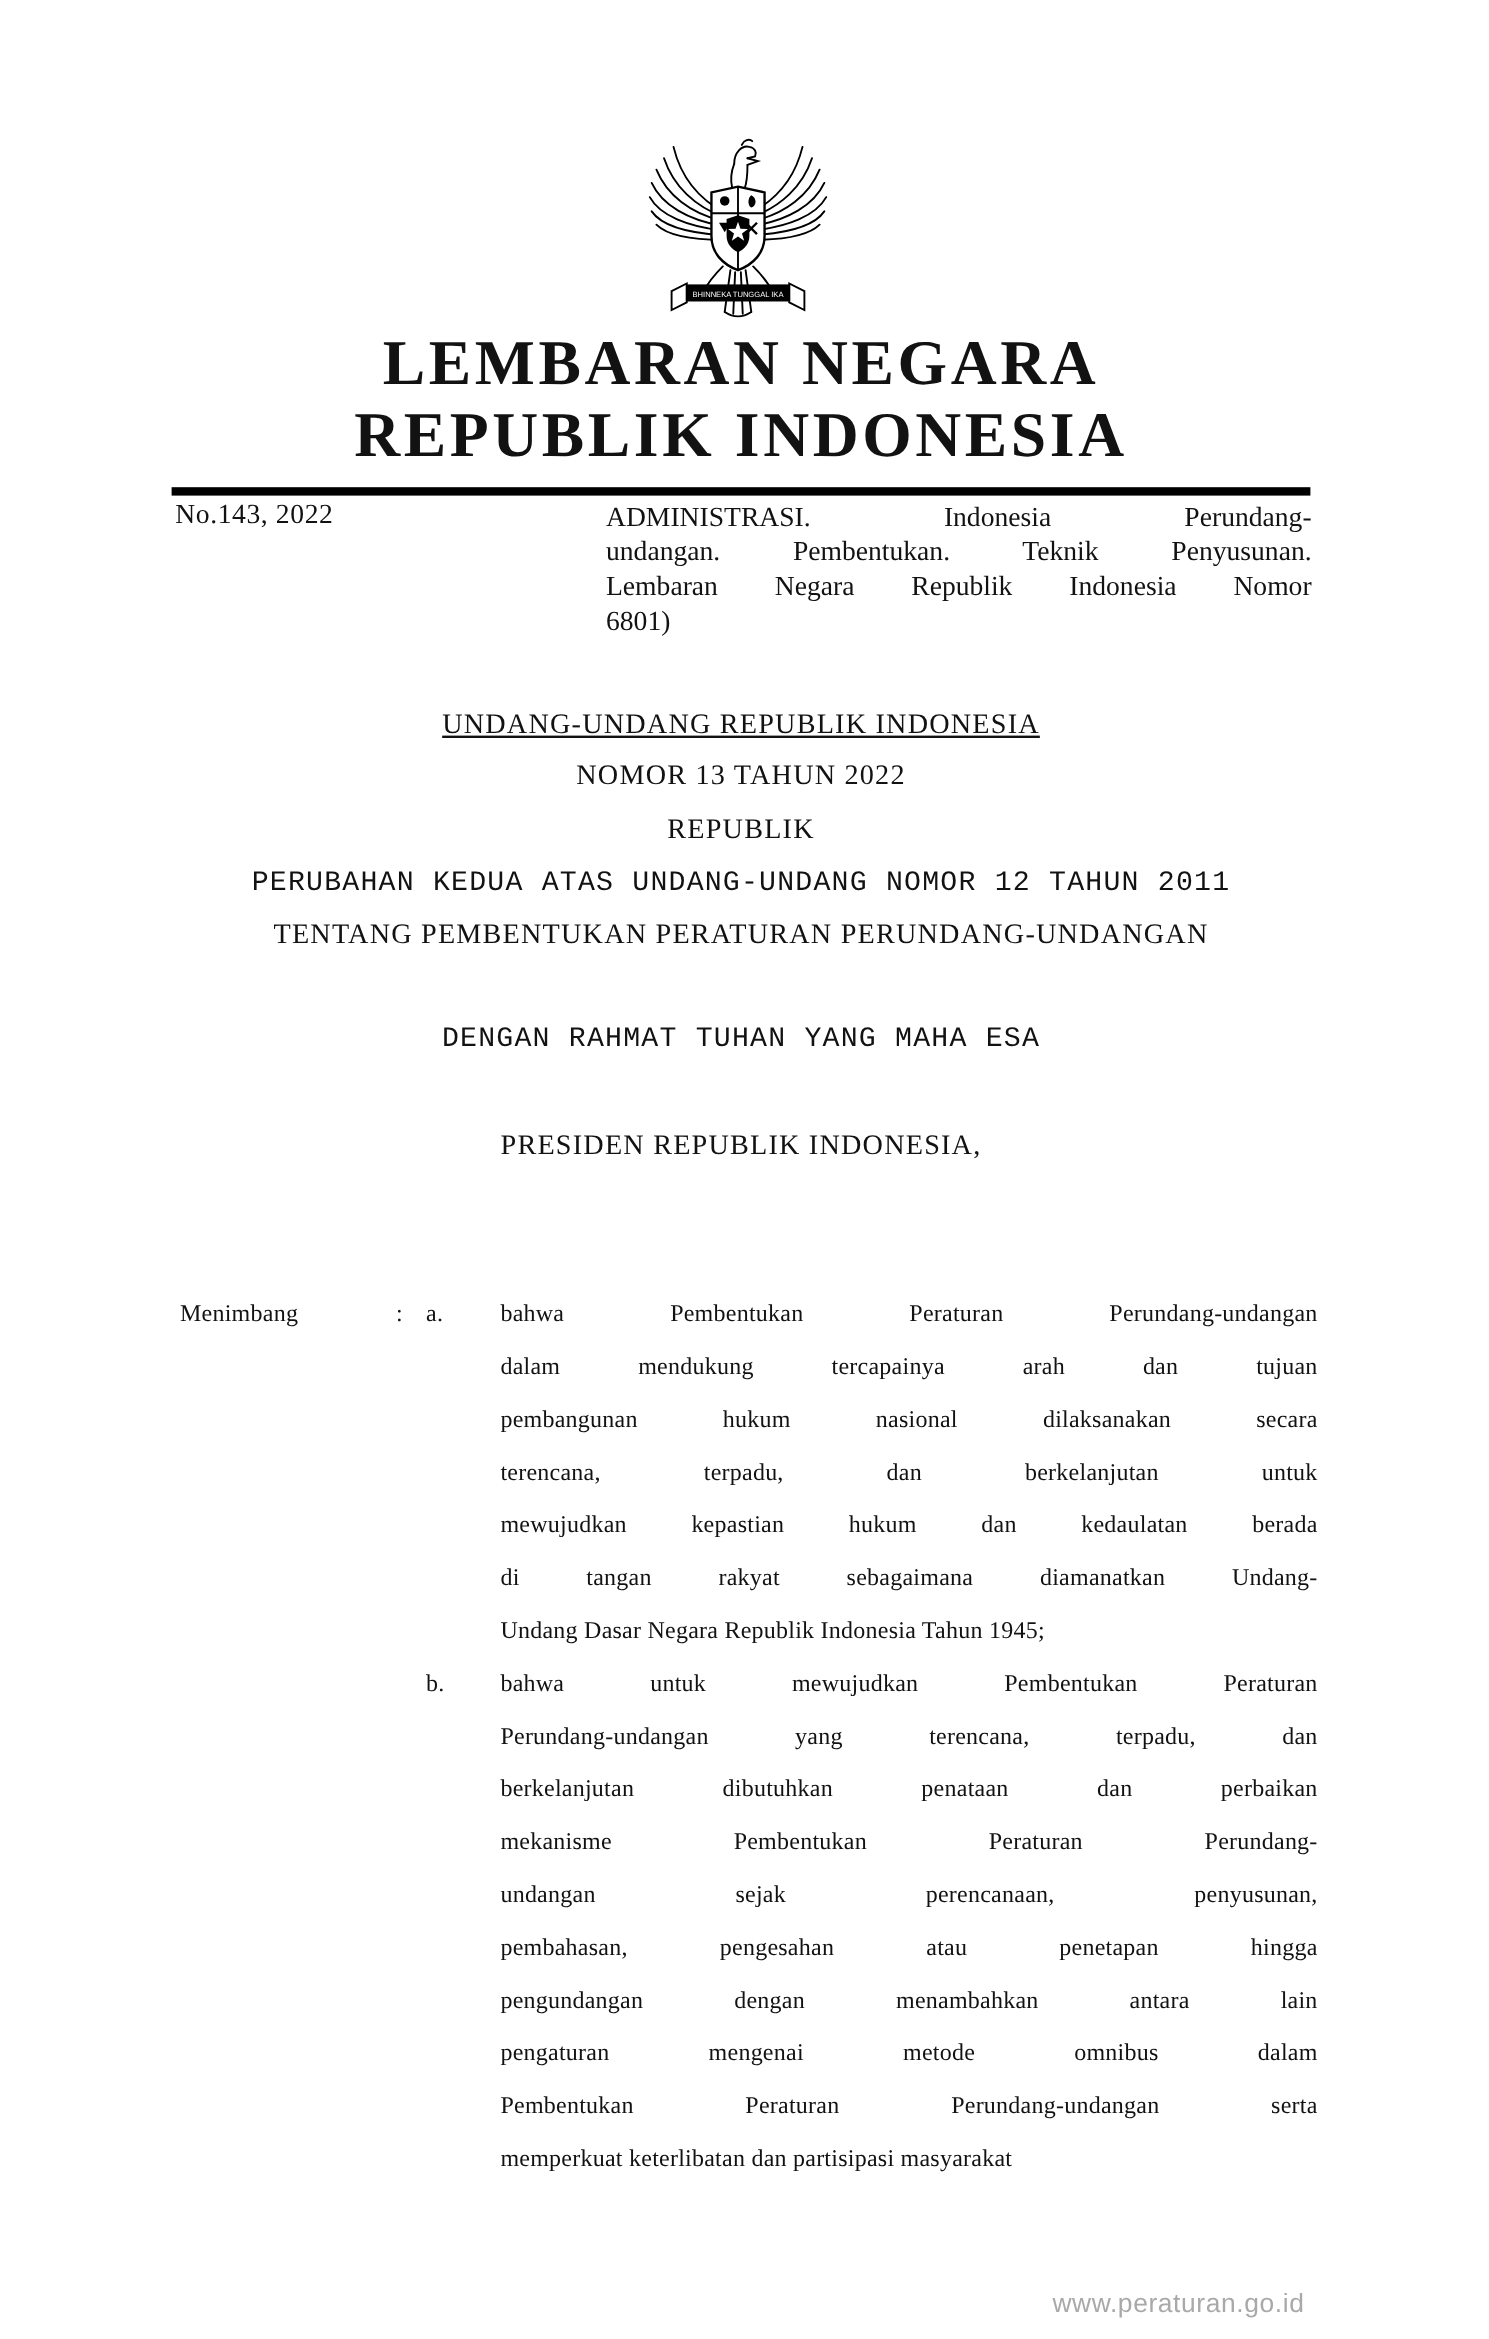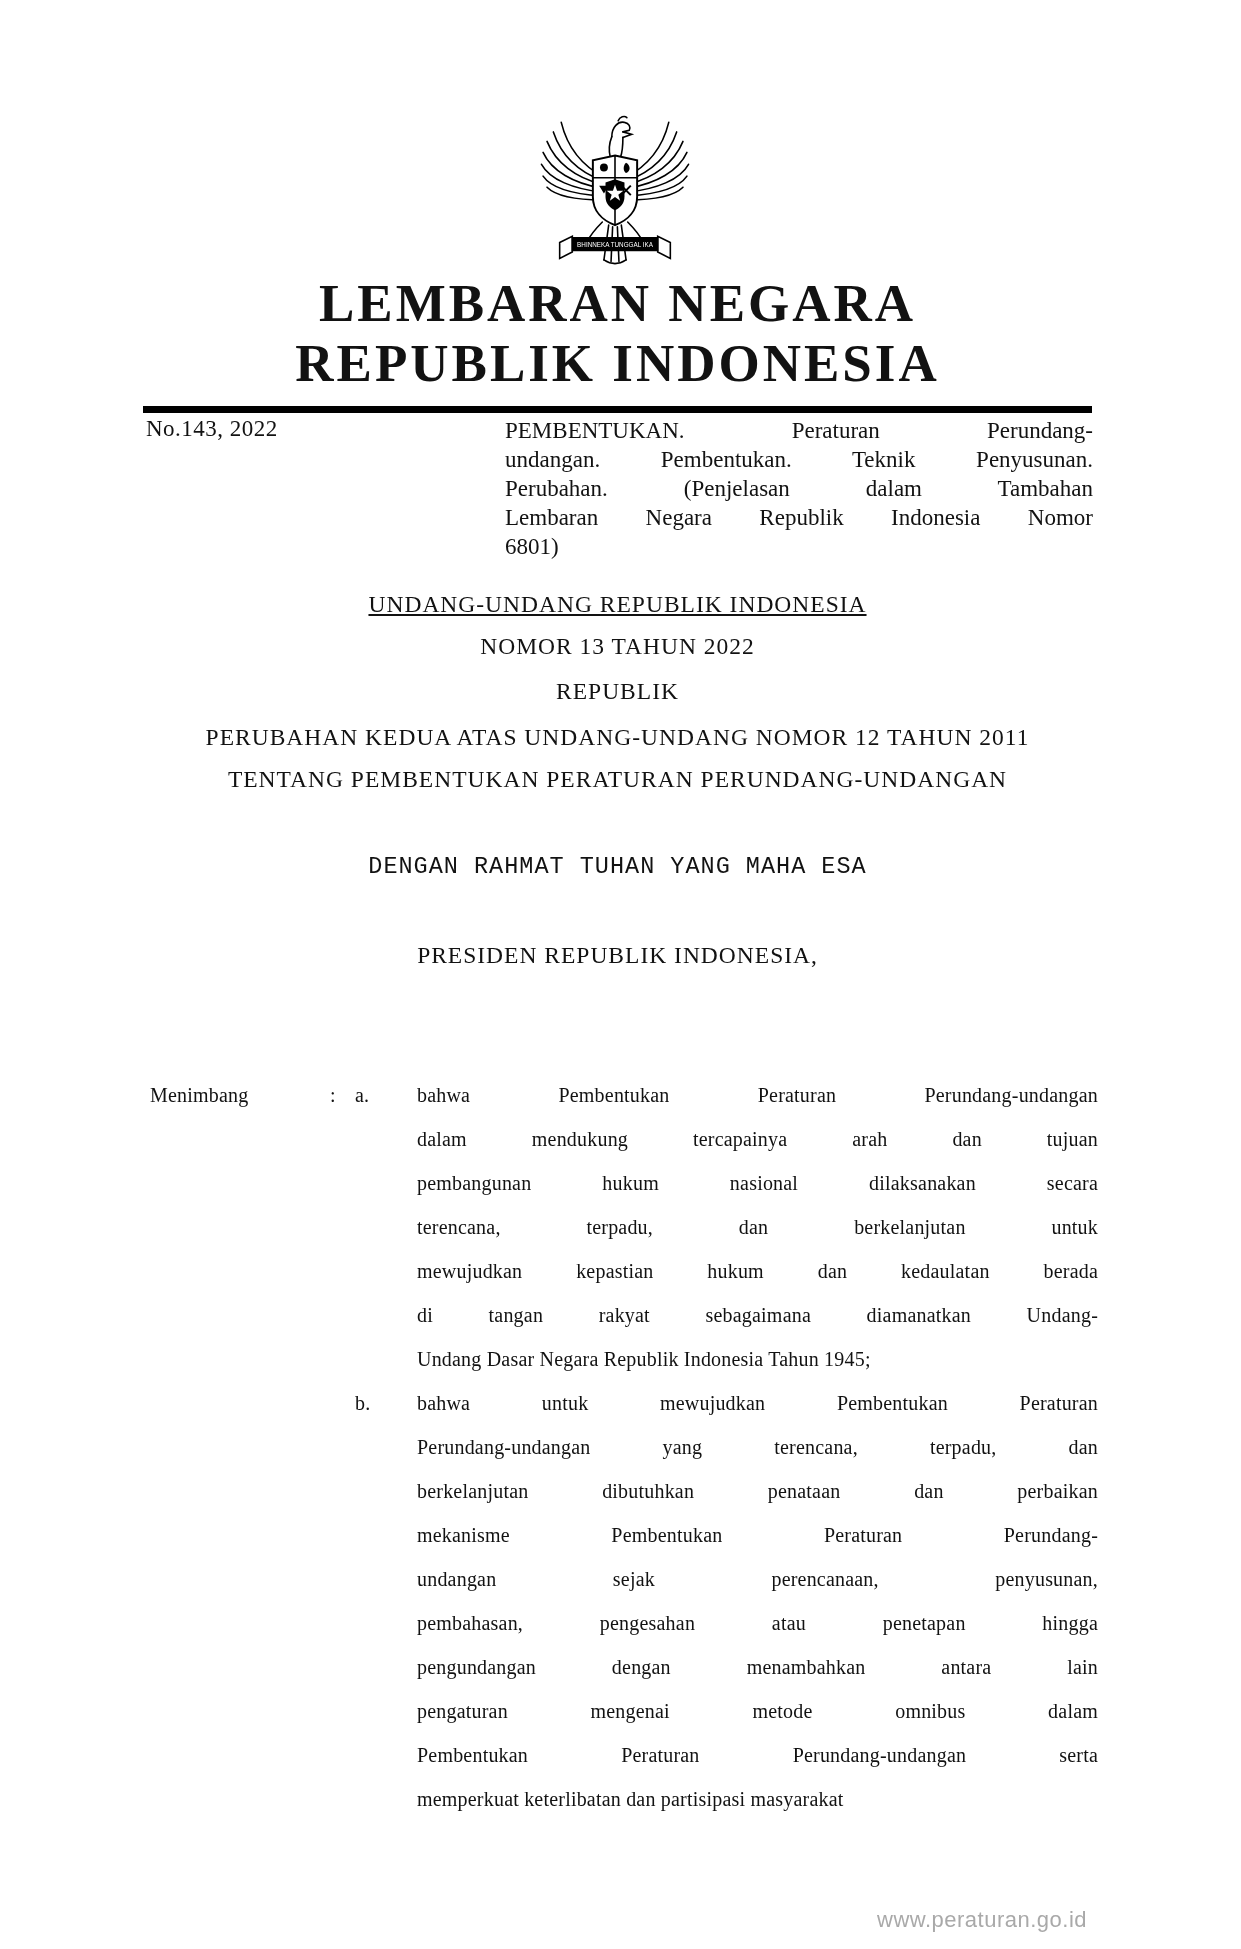--- a/index.html
+++ b/index.html
@@ -78,21 +78,21 @@
   }
   
   .heading {
     font-size: 23.5px;
     letter-spacing: 1px;
     line-height: 30px;
   }
   #h-law-title   { top: 566px; text-decoration: underline; }
   #h-law-number  { top: 608px; }
   #h-about-label { top: 653px; }
-  #h-about-1     { top: 699px; }
+  #h-about-1     { top: 699px; font-family: Liberation Mono, monospace; }
   #h-about-2     { top: 741px; }
   #h-invocation  { top: 829px; font-family: Liberation Mono, monospace; }
   #h-issuer      { top: 917px; }
   
   .body-text { font-size: 20px; letter-spacing: 0.2px; }
   #menimbang-label {
     position: absolute;
     left: 150px;
     top: 1050px;
     height: 44px;
@@ -199,23 +199,22 @@
       <text x="100" y="180" text-anchor="middle" font-size="8" fill="#ffffff" font-family="Liberation Sans, sans-serif">BHINNEKA TUNGGAL IKA</text>
     </g>
   </svg>
 
   <div id="masthead-line1" class="center-band">LEMBARAN NEGARA</div>
   <div id="masthead-line2" class="center-band">REPUBLIK INDONESIA</div>
   <div id="masthead-rule"></div>
 
   <div id="edition-number">No.143, 2022</div>
   <div id="subject-block">
-    <div class="subject-line">PEMBENTUKAN. Peraturan Perundang-</div>
+    <div class="subject-line">ADMINISTRASI. Indonesia Perundang-</div>
     <div class="subject-line">undangan. Pembentukan. Teknik Penyusunan.</div>
-    <div class="subject-line">Perubahan. (Penjelasan dalam Tambahan</div>
     <div class="subject-line">Lembaran Negara Republik Indonesia Nomor</div>
     <div class="subject-line last">6801)</div>
   </div>
 
   <div id="h-law-title" class="center-band heading">UNDANG-UNDANG REPUBLIK INDONESIA</div>
   <div id="h-law-number" class="center-band heading">NOMOR 13 TAHUN 2022</div>
   <div id="h-about-label" class="center-band heading">REPUBLIK</div>
   <div id="h-about-1" class="center-band heading">PERUBAHAN KEDUA ATAS UNDANG-UNDANG NOMOR 12 TAHUN 2011</div>
   <div id="h-about-2" class="center-band heading">TENTANG PEMBENTUKAN PERATURAN PERUNDANG-UNDANGAN</div>
   <div id="h-invocation" class="center-band heading">DENGAN RAHMAT TUHAN YANG MAHA ESA</div>

